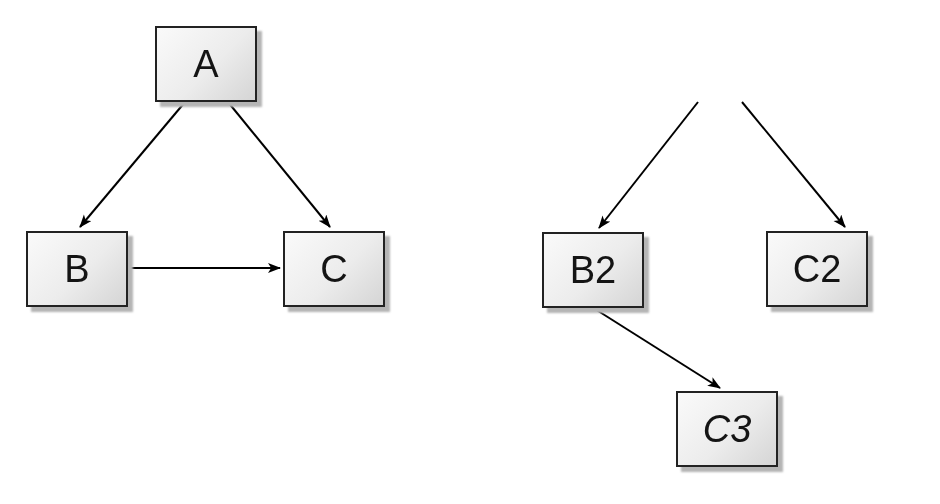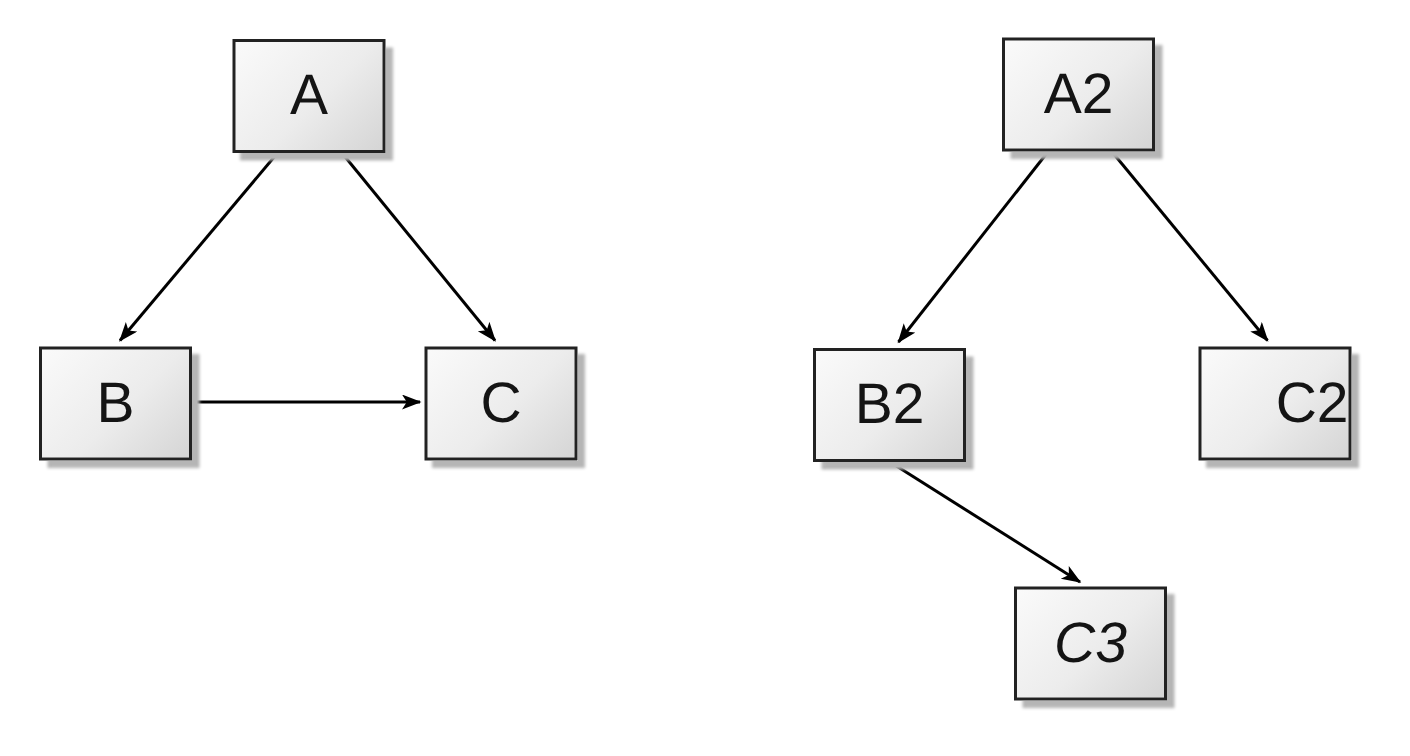--- a/index.html
+++ b/index.html
@@ -40,21 +40,21 @@
     font-size: 38px;
     color: #141414;
     line-height: 1;
     user-select: none;
   }
   .node-a  { left: 155px; top:  26px; }
   .node-b  { left:  26px; top: 231px; }
   .node-c  { left: 283px; top: 231px; }
   .node-a2 { left: 668px; top:  25px; }
   .node-b2 { left: 542px; top: 232px; text-align: center; }
-  .node-c2 { left: 799px; top: 231px; justify-content: flex-end; }
+  .node-c2 { left: 766px; top: 231px; }
   .node-c3 { left: 676px; top: 391px; font-style: italic; }
 </style>
 </head>
 <body>
 
 <div class="canvas">
 
   <svg class="edges-layer" width="940" height="504" viewBox="0 0 940 504" xmlns="http://www.w3.org/2000/svg">
     <defs>
       <marker id="arrowhead" markerUnits="userSpaceOnUse" markerWidth="16" markerHeight="12" refX="12" refY="5" orient="auto">
@@ -74,23 +74,20 @@
   <div class="node node-a">
     <span>A</span>
   </div>
   <div class="node node-b">
     <span>B</span>
   </div>
   <div class="node node-c">
     <span>C</span>
   </div>
 
-  <div class="node node-a2">
-    <span>A2</span>
-  </div>
   <div class="node node-b2">
     <span>B2</span>
   </div>
   <div class="node node-c2">
     <span>C2</span>
   </div>
   <div class="node node-c3">
     <span>C3</span>
   </div>
 

